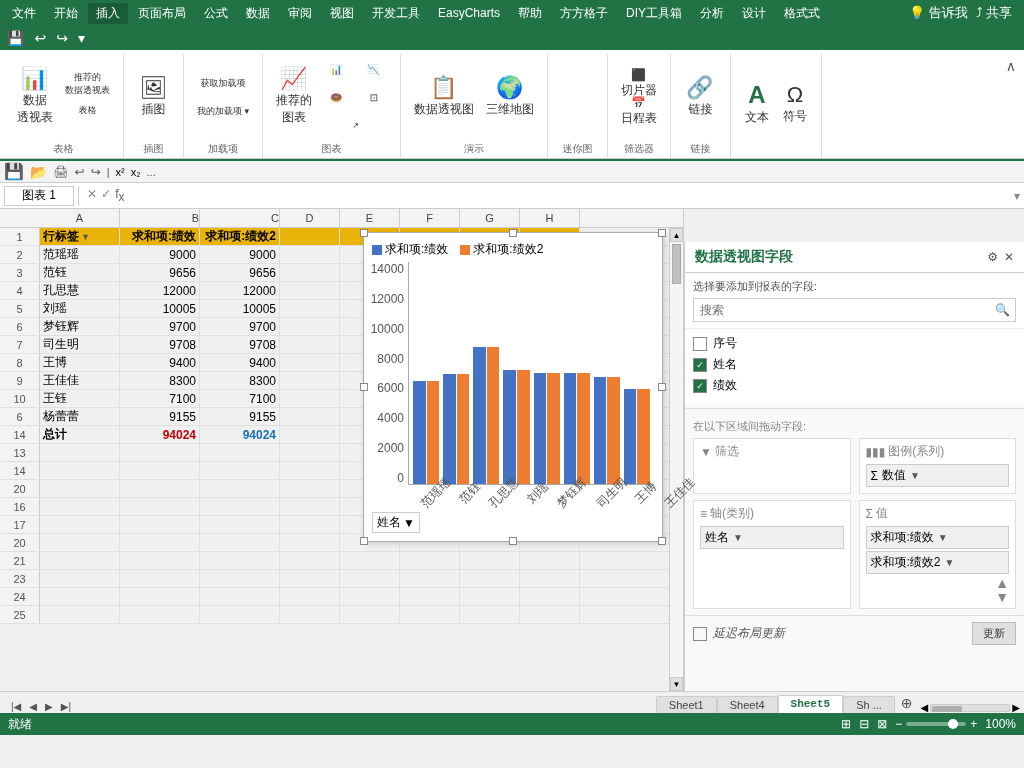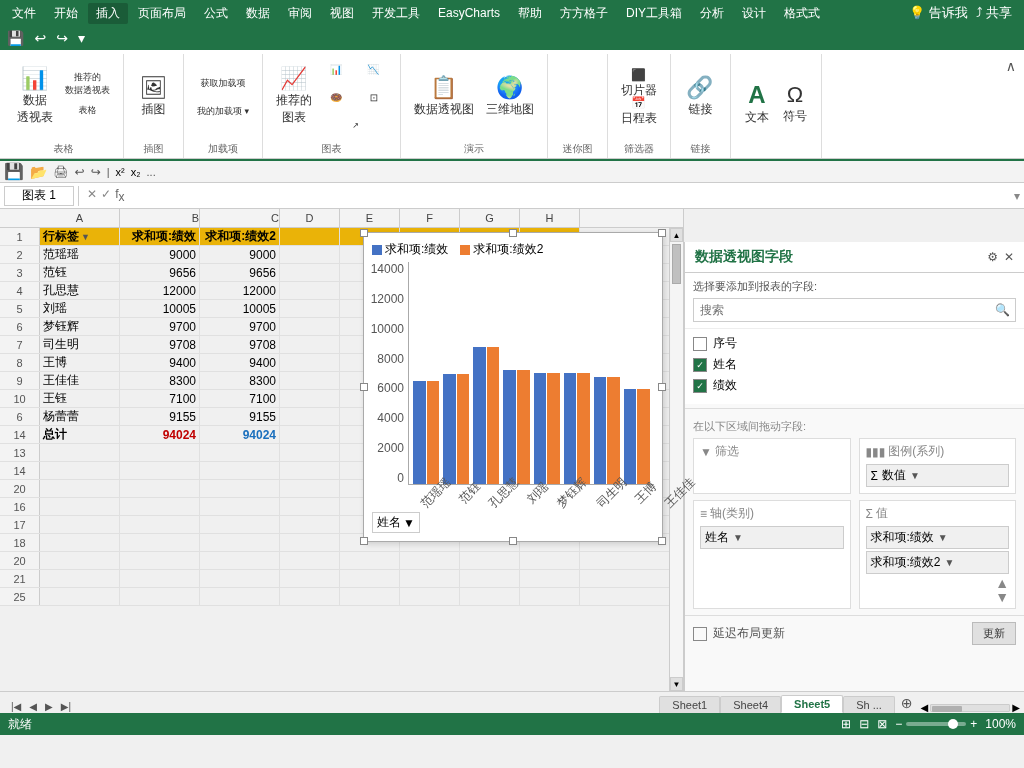--- a/index.html
+++ b/index.html
@@ -372,21 +372,21 @@
       background: #f0f0f0;
       border: 1px solid #ccc;
       padding: 2px 4px;
       font-size: 11px;
       margin-bottom: 2px;
       gap: 4px;
       cursor: pointer;
     }
     .drag-tag-arrow { color: #555; font-size: 10px; cursor: pointer; }
     .pivot-bottom { padding: 6px 8px; border-top: 1px solid #ddd; display: flex; align-items: center; justify-content: space-between; }
-    .pivot-checkbox-row { display: flex; align-items: center; gap: 6px; font-size: 11px; color: #555; }
+    .pivot-checkbox-row { display: flex; align-items: center; gap: 6px; font-size: 11px; color: #555; font-style: italic; }
     .update-btn {
       background: #e0e0e0;
       border: 1px solid #bbb;
       padding: 3px 10px;
       font-size: 11px;
       cursor: pointer;
       color: #333;
     }
 
     
@@ -408,21 +408,21 @@
     .sheet-tab {
       padding: 2px 12px;
       border: 1px solid #ccc;
       border-bottom: none;
       background: #e0e0e0;
       font-size: 11px;
       cursor: pointer;
       border-radius: 2px 2px 0 0;
       color: #444;
     }
-    .sheet-tab.active { background: white; color: #217346; font-weight: bold; border-bottom: 1px solid white; }
+    .sheet-tab.active { background: white; color: #217346; font-weight: bold; border-bottom: 1px solid white; font-family: Liberation Mono, monospace; }
     .sheet-tab-add { padding: 2px 6px; font-size: 14px; cursor: pointer; color: #555; }
     .sheet-nav { display: flex; align-items: center; gap: 2px; padding: 0 4px; }
     .sheet-nav-btn { font-size: 10px; cursor: pointer; color: #555; padding: 1px 3px; }
     .tab-area { display: flex; align-items: flex-end; flex: 1; justify-content: flex-end; }
 
     
     .status-bar {
       height: 22px;
       background: #217346;
       color: white;
@@ -833,43 +833,54 @@
             <div class="cell cell-a"></div>
             <div class="cell cell-b"></div>
             <div class="cell cell-c"></div>
             <div class="cell cell-d" style="width: 60px;"></div>
             <div class="cell " style="width: 60px;"></div>
             <div class="cell " style="width: 60px;"></div>
             <div class="cell " style="width: 60px;"></div>
             <div class="cell " style="width: 60px;"></div>
           </div>
           <div class="grid-row">
-            <div class="row-num">18</div>
-            <div class="cell cell-a"></div>
-            <div class="cell cell-b"></div>
-            <div class="cell cell-c"></div>
-            <div class="cell cell-d" style="width: 60px;"></div>
-            <div class="cell " style="width: 60px;"></div>
-            <div class="cell " style="width: 60px;"></div>
-            <div class="cell " style="width: 60px;"></div>
-            <div class="cell " style="width: 60px;"></div>
-          </div>
-          <div class="grid-row">
             <div class="row-num">20</div>
             <div class="cell cell-a"></div>
             <div class="cell cell-b"></div>
             <div class="cell cell-c"></div>
             <div class="cell cell-d" style="width: 60px;"></div>
             <div class="cell " style="width: 60px;"></div>
             <div class="cell " style="width: 60px;"></div>
             <div class="cell " style="width: 60px;"></div>
             <div class="cell " style="width: 60px;"></div>
           </div>
           <div class="grid-row">
             <div class="row-num">21</div>
+            <div class="cell cell-a"></div>
+            <div class="cell cell-b"></div>
+            <div class="cell cell-c"></div>
+            <div class="cell cell-d" style="width: 60px;"></div>
+            <div class="cell " style="width: 60px;"></div>
+            <div class="cell " style="width: 60px;"></div>
+            <div class="cell " style="width: 60px;"></div>
+            <div class="cell " style="width: 60px;"></div>
+          </div>
+          <div class="grid-row">
+            <div class="row-num">23</div>
+            <div class="cell cell-a"></div>
+            <div class="cell cell-b"></div>
+            <div class="cell cell-c"></div>
+            <div class="cell cell-d" style="width: 60px;"></div>
+            <div class="cell " style="width: 60px;"></div>
+            <div class="cell " style="width: 60px;"></div>
+            <div class="cell " style="width: 60px;"></div>
+            <div class="cell " style="width: 60px;"></div>
+          </div>
+          <div class="grid-row">
+            <div class="row-num">24</div>
             <div class="cell cell-a"></div>
             <div class="cell cell-b"></div>
             <div class="cell cell-c"></div>
             <div class="cell cell-d" style="width: 60px;"></div>
             <div class="cell " style="width: 60px;"></div>
             <div class="cell " style="width: 60px;"></div>
             <div class="cell " style="width: 60px;"></div>
             <div class="cell " style="width: 60px;"></div>
           </div>
           <div class="grid-row">

